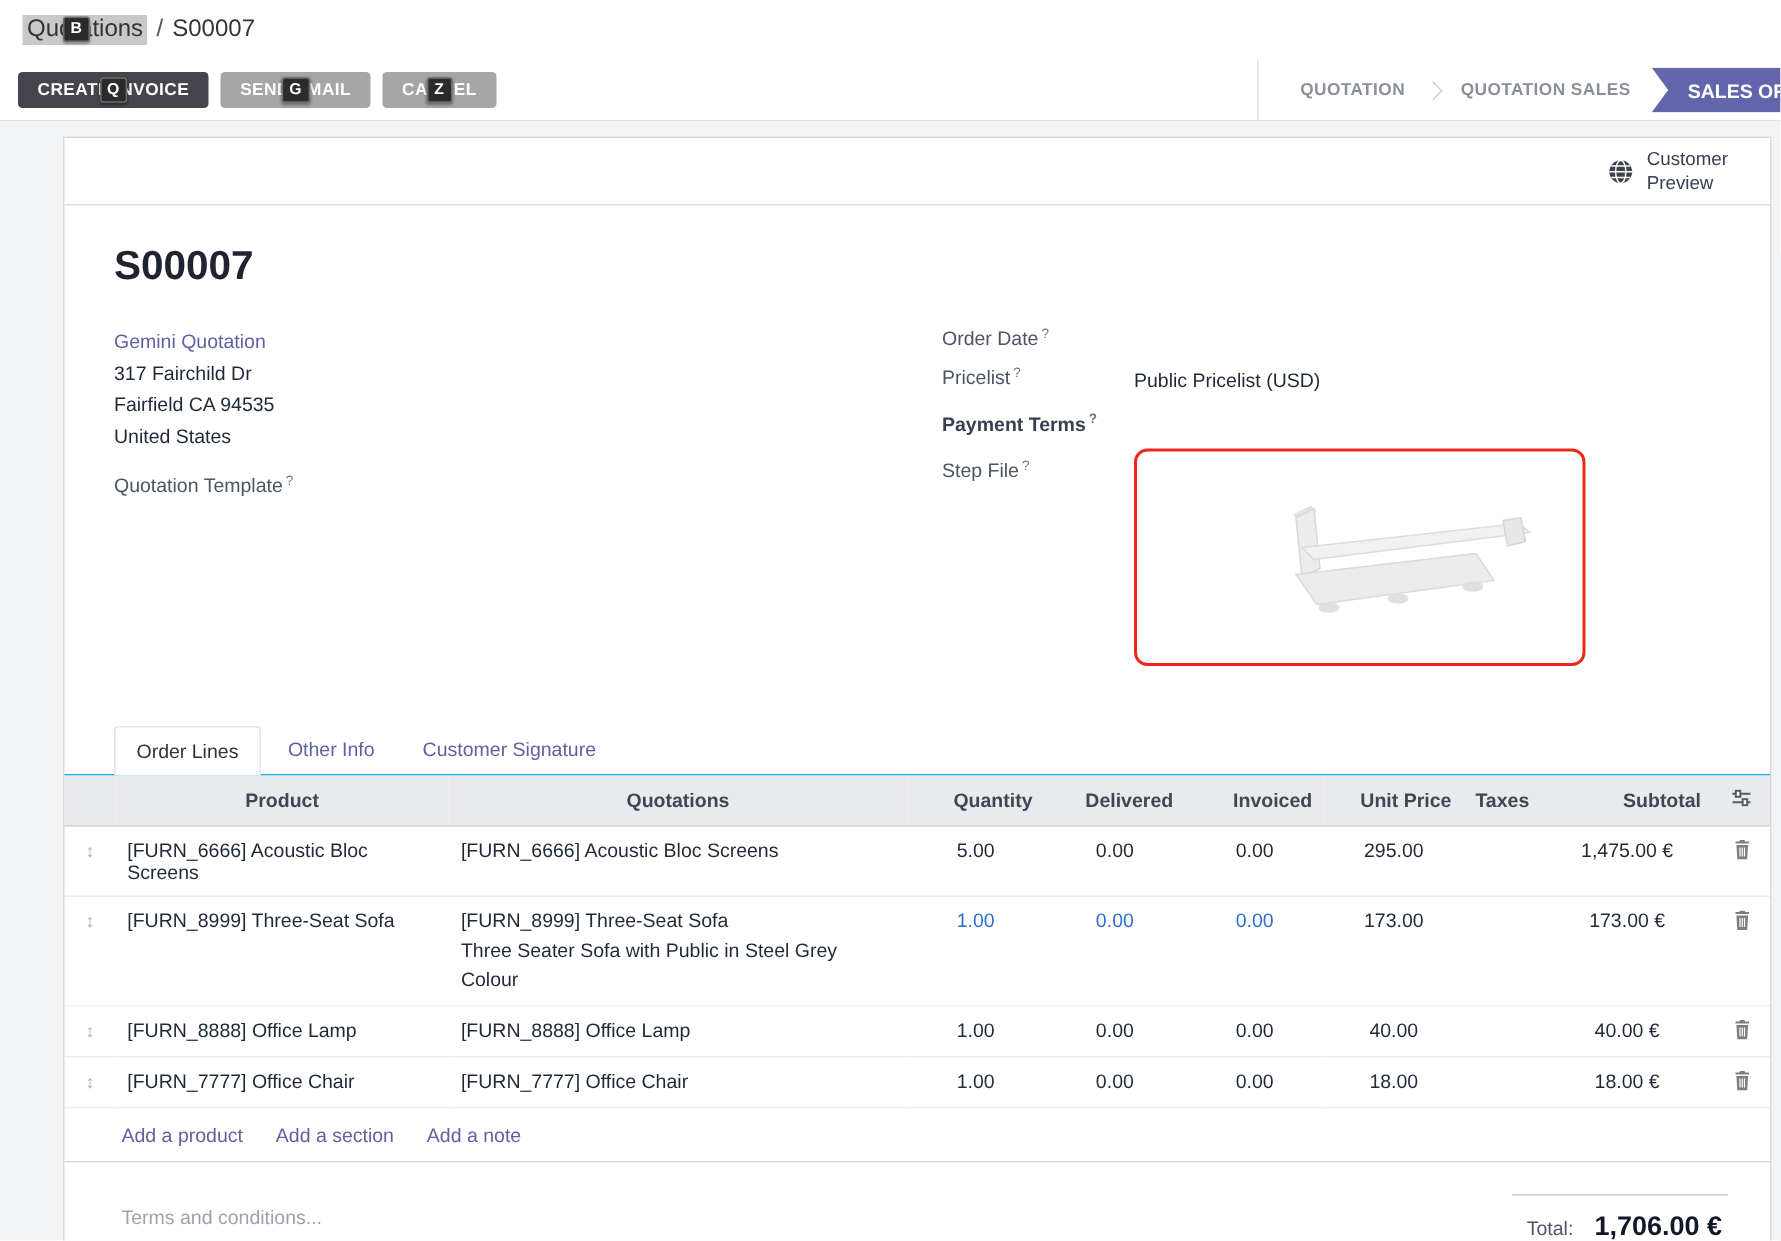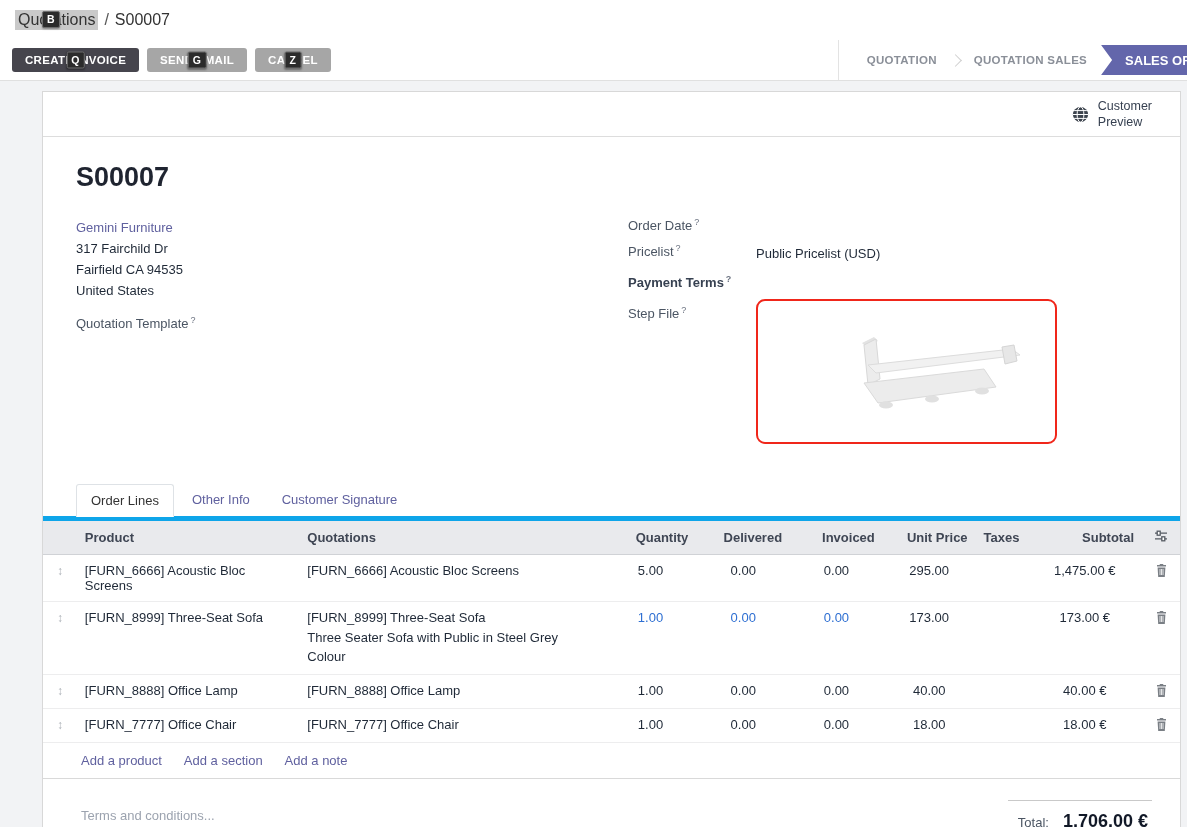--- a/index.html
+++ b/index.html
@@ -59,29 +59,29 @@
   .flabel.bold{font-weight:700;color:#374151}
   .flabel sup{font-size:9px;color:#6b7280;margin-left:2px}
   .fvalue{color:#1f2937;line-height:21px}
   .link{color:#60619f;cursor:pointer}
   .field-customer{margin-bottom:14px}
   .step-box{width:301px;height:145px;border:2px solid #f0261a;border-radius:9px;background:#fff;
     display:flex;align-items:center;justify-content:center;margin-top:-6px;cursor:pointer}
   .step-box svg{transform:translateX(32px)}
 
   
-  .tabs{display:flex;padding-left:33px;border-bottom:5px solid #0ea5e9}
+  .tabs{display:flex;padding-left:33px;border-bottom:1px solid #0ea5e9}
   .tab{padding:8px 14px;color:#60619f;cursor:pointer;margin-right:4px}
   .tab.active{background:#fff;border:1px solid #dee2e6;border-bottom:1px solid #fff;margin-bottom:-1px;
     border-radius:3px 3px 0 0;color:#333}
 
   
   table{width:100%;border-collapse:collapse;font-size:13px}
   thead th{background:#e9eaed;border-bottom:1px solid #d0d2d6;padding:9px 8px;font-weight:700;color:#3f4654;white-space:nowrap}
-  .ta-l{text-align:left}.ta-r{text-align:right}
+  .ta-l{text-align:center}.ta-r{text-align:right}
   tbody td{padding:8px;border-bottom:1px solid #ededee;color:#1f2937;vertical-align:top}
   td.num,th.num{text-align:center;white-space:nowrap}
   .handle{color:#adb2b8;font-size:12px;text-align:center;cursor:grab;padding-top:9px}
   tr.linked td.blue{color:#2e6fd2}
   .desc-note{margin-top:3px;line-height:19px;max-width:290px}
   .desc-note:empty{display:none}
   td.del{text-align:center;cursor:pointer;padding-top:9px}
   th.opt{cursor:pointer;text-align:center}
   tr.add-row td{border-bottom:1px solid #d9d9d9;padding:10px 8px 10px 38px}
   .add-link{color:#60619f;cursor:pointer;margin-right:19px}
@@ -148,21 +148,21 @@
         </span>
       </div>
     </div>
 
     <h1 class="sheet-title">S00007</h1>
 
     <div class="field-grid">
       <div class="col-left">
         <div class="field field-customer">
           <div class="fvalue">
-            <div class="link">Gemini Furniture</div>
+            <div class="link">Gemini Quotation</div>
             <div>317 Fairchild Dr</div>
             <div>Fairfield CA 94535</div>
             <div>United States</div>
           </div>
         </div>
         <div class="field">
           <div class="flabel">
             <span>Quotation Template</span><sup>?</sup>
           </div>
           <div class="fvalue"></div>

